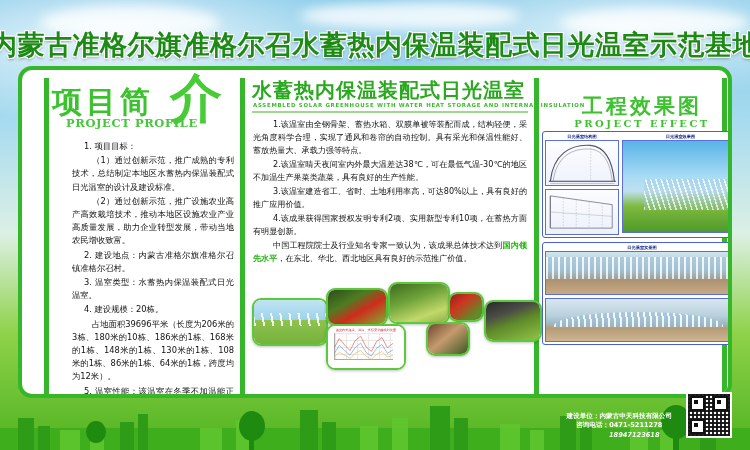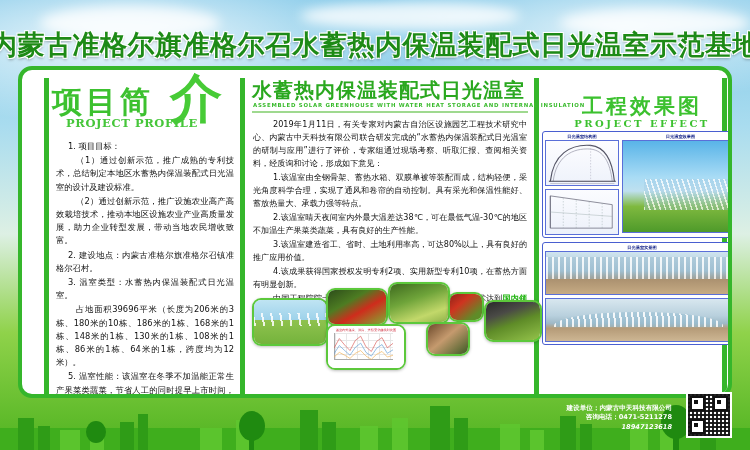--- a/index.html
+++ b/index.html
@@ -55,21 +55,21 @@
     font-family:"DejaVu Sans","Liberation Sans",sans-serif;line-height:52px;
   }
   .pp-en{
     position:absolute;left:14px;top:40px;font-size:11.5px;font-weight:bold;color:#46c63a;
     letter-spacing:.6px;font-family:"DejaVu Serif","Liberation Serif",serif;
   }
   .lbody{
     position:absolute;left:4px;top:64px;width:178px;
     font-size:8.3px;line-height:13.2px;color:#111;text-align:justify;
   }
-  .lbody p{margin:0 0 1px 0;}
+  .lbody p{margin:0 0 1px 16px;}
   .ind1{text-indent:12px;}
   .ind2{text-indent:20px;}
   
   .col-mid{position:absolute;left:228px;top:6px;width:280px;height:320px;}
   .mid-title{
     font-size:20px;font-weight:bold;color:#2aa81f;letter-spacing:1px;
     margin:2px 0 0 2px;line-height:24px;white-space:nowrap;
   }
   .mid-sub{
     font-size:5.4px;font-weight:bold;color:#3bbb2e;letter-spacing:.75px;
@@ -116,21 +116,21 @@
   .photo-gh2{background:linear-gradient(180deg,#cfe4ef 0%,#aac7d6 45%,#a98f6e 62%,#c6ab84 100%);}
   .photo-gh2:after{content:"";position:absolute;left:0;top:12%;width:100%;height:52%;
      background:repeating-linear-gradient(90deg,rgba(255,255,255,.8) 0 2px,rgba(150,185,205,.5) 2px 6px);}
   .photo-gh3{background:linear-gradient(180deg,#d8e7ef 0%,#b8d0dd 40%,#9fb9c7 58%,#b59b78 70%,#cdb693 100%);}
   .photo-gh3:after{content:"";position:absolute;left:4%;top:30%;width:88%;height:36%;border-radius:50% 50% 0 0/90% 90% 0 0;
      background:repeating-linear-gradient(86deg,rgba(255,255,255,.85) 0 2px,rgba(150,190,210,.55) 2px 6px);}
   .tech1 svg,.tech2 svg{width:100%;height:100%;display:block;}
   
   .skyline{position:absolute;left:0;bottom:0;width:750px;height:62px;}
   
-  .contact{position:absolute;right:78px;bottom:18px;font-size:6.6px;line-height:9.5px;color:#ffffff;font-weight:bold;text-align:right;}
+  .contact{position:absolute;right:78px;bottom:10px;font-size:6.6px;line-height:9.5px;color:#ffffff;font-weight:bold;text-align:center;}
   .contact .ln{white-space:nowrap;}
   .qr{position:absolute;right:18px;bottom:12px;width:46px;height:46px;background:#fff;padding:2px;box-sizing:border-box;}
   .qr .q{width:100%;height:100%;
     background-image:
       repeating-linear-gradient(90deg,#111 0 2px,transparent 2px 4px),
       repeating-linear-gradient(0deg,#111 0 2px,transparent 2px 4px);
     background-blend-mode:multiply;opacity:.92;}
   .qr .eye{position:absolute;width:11px;height:11px;border:2.5px solid #111;background:#fff;}
   .qr .eye.tl{left:4px;top:4px;} .qr .eye.tr{right:4px;top:4px;} .qr .eye.bl{left:4px;bottom:4px;}
   .qr .eye:after{content:"";position:absolute;left:2px;top:2px;width:4px;height:4px;background:#111;}
@@ -160,31 +160,31 @@
         <div class="pp-cn">项目简</div>
         <div class="pp-big">介</div>
         <div class="pp-en">PROJECT PROFILE</div>
       </div>
       <div class="lbody">
         <p class="ind1">1. 项目目标：</p>
         <p class="ind2">（1）通过创新示范，推广成熟的专利技术，总结制定本地区水蓄热内保温装配式日光温室的设计及建设标准。</p>
         <p class="ind2">（2）通过创新示范，推广设施农业高产高效栽培技术，推动本地区设施农业产业高质量发展，助力企业转型发展，带动当地农民增收致富。</p>
         <p class="ind1">2. 建设地点：内蒙古准格尔旗准格尔召镇准格尔召村。</p>
         <p class="ind1">3. 温室类型：水蓄热内保温装配式日光温室。</p>
+        <p class="ind1">4. 建设规模：20栋。</p>
         <p class="ind2">占地面积39696平米（长度为206米的3栋、180米的10栋、186米的1栋、168米的1栋、148米的1栋、130米的1栋、108米的1栋、86米的1栋、64米的1栋，跨度均为12米）。</p>
         <p class="ind1">5. 温室性能：该温室在冬季不加温能正常生产果菜类蔬菜，节省人工的同时提早上市时间，增加收入。</p>
       </div>
     </div>
 
     <div class="col-mid">
       <div class="mid-title">水蓄热内保温装配式日光温室</div>
       <div class="mid-sub">ASSEMBLED SOLAR GREENHOUSE WITH WATER HEAT STORAGE AND INTERNAL INSULATION</div>
       <div class="mid-rule"></div>
       <div class="mbody">
-        <p class="ind2">2019年1月11日，有关专家对内蒙古自治区设施园艺工程技术研究中心、内蒙古中天科技有限公司联合研发完成的“水蓄热内保温装配式日光温室的研制与应用”进行了评价，专家组通过现场考察、听取汇报、查阅相关资料，经质询和讨论，形成如下意见：</p>
         <p class="ind2">1.该温室由全钢骨架、蓄热水箱、双膜单被等装配而成，结构轻便，采光角度科学合理，实现了通风和卷帘的自动控制。具有采光和保温性能好、蓄放热量大、承载力强等特点。</p>
         <p class="ind2">2.该温室晴天夜间室内外最大温差达38℃，可在最低气温-30℃的地区不加温生产果菜类蔬菜，具有良好的生产性能。</p>
         <p class="ind2">3.该温室建造省工、省时、土地利用率高，可达80%以上，具有良好的推广应用价值。</p>
         <p class="ind2">4.该成果获得国家授权发明专利2项、实用新型专利10项，在蓄热方面有明显创新。</p>
         <p class="ind2"><span>中国工程院院士及行业知名专家一致认为，该成果总体技术达到</span><span class="hl">国内领先水平</span><span>，在东北、华北、西北地区具有良好的示范推广价值。</span></p>
       </div>
 
       <div class="collage">
         <div class="ph" style="left:6px;top:20px;width:72px;height:44px;">
           <div class="inner g-tunnel"></div>

